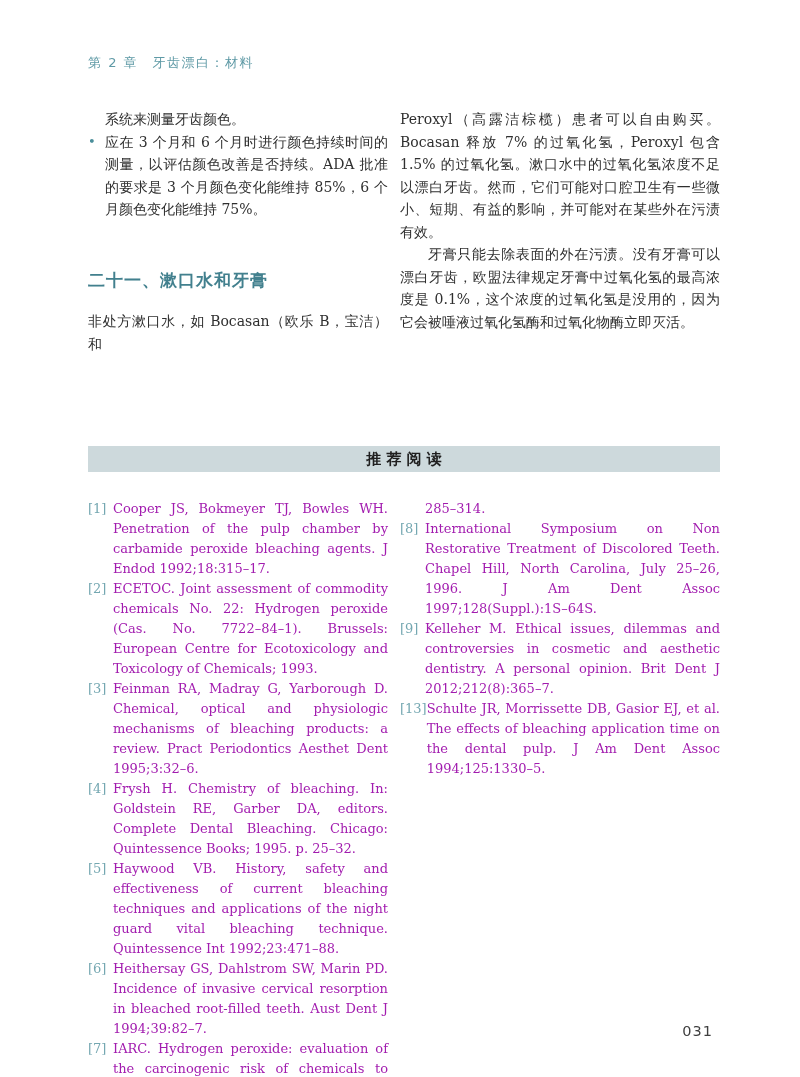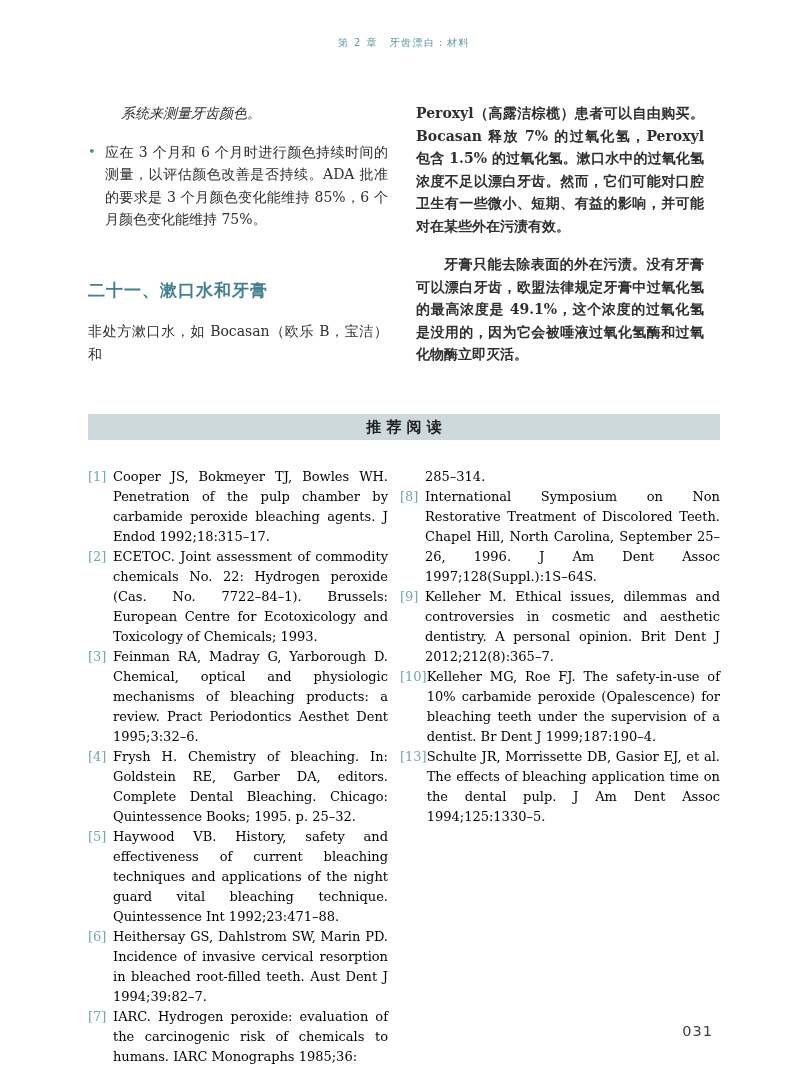--- a/index.html
+++ b/index.html
@@ -8,54 +8,54 @@
     width:800px; height:1077px;
     margin:0 auto;
     background:#ffffff;
     box-sizing:border-box;
     padding:0 80px 0 88px;
     font-family:"DejaVu Serif","Liberation Serif",serif;
     color:#2f2f2f;
     overflow:hidden;
   }
   .chapter-header {
-    padding-top:36px;
-    text-align:center;
+    padding-top:54px;
+    text-align:left;
     color:#5f9aa6;
     font-family:"DejaVu Sans","Liberation Sans",sans-serif;
-    font-size:10px;
+    font-size:13px;
     letter-spacing:1.5px;
   }
   .body-columns {
     display:flex;
     gap:12px;
     margin-top:36px;
     font-size:14px;
     line-height:22.5px;
     text-align:justify;
   }
   .col-left  { width:300px; }
   .col-right { width:320px; }
-  .hang { padding-left:17px; margin:16px;font-style:italic; }
+  .hang { padding-left:17px; margin:0; }
   .bullet-item { display:flex; margin:0; }
   .bullet { width:17px; flex-shrink:0; color:#4a8e9a; font-size:13px; }
   .bullet-text { flex:1; text-align:justify; }
   .section-heading {
     margin:48px 0 0 0;
     color:#42808e;
     font-size:17px;
     font-weight:bold;
     letter-spacing:1px;
     font-family:"DejaVu Serif","Liberation Serif",serif;
   }
   .lead-para { margin:19px 0 8px 0; }
-  .col-right p { margin:16px;font-weight:bold; }
+  .col-right p { margin:0; }
   .para-indent { text-indent:2em; }
   .section-bar {
-    margin-top:32px;
+    margin-top:83px;
     height:26px;
     line-height:26px;
     background:#cdd9dc;
     text-align:center;
     font-family:"DejaVu Sans","Liberation Sans",sans-serif;
     font-weight:bold;
     font-size:15px;
     color:#1f1f1f;
   }
   .ref-columns {
@@ -64,21 +64,21 @@
     margin-top:27px;
     font-size:13px;
     line-height:20px;
   }
   .ref-item { display:flex; margin:0; }
   .ref-num {
     min-width:25px;
     flex-shrink:0;
     color:#74a7b1;
   }
-  .ref-text { flex:1; text-align:justify; color:#000000; }
+  .ref-text { flex:1; text-align:justify; color:#a21caf; }
   .page-number {
     position:absolute;
     bottom:38px;
     right:87px;
     font-family:"DejaVu Sans","Liberation Sans",sans-serif;
     font-size:14.5px;
     color:#3f3f3f;
     letter-spacing:1px;
   }
 </style>
@@ -94,21 +94,21 @@
       <p class="hang">系统来测量牙齿颜色。</p>
       <div class="bullet-item">
         <span class="bullet">•</span>
         <span class="bullet-text">应在 3 个月和 6 个月时进行颜色持续时间的测量，以评估颜色改善是否持续。ADA 批准的要求是 3 个月颜色变化能维持 85%，6 个月颜色变化能维持 75%。</span>
       </div>
       <h2 class="section-heading">二十一、漱口水和牙膏</h2>
       <p class="lead-para">非处方漱口水，如 Bocasan（欧乐 B，宝洁）和</p>
     </div>
     <div class="col-right">
       <p>Peroxyl（高露洁棕榄）患者可以自由购买。Bocasan 释放 7% 的过氧化氢，Peroxyl 包含 1.5% 的过氧化氢。漱口水中的过氧化氢浓度不足以漂白牙齿。然而，它们可能对口腔卫生有一些微小、短期、有益的影响，并可能对在某些外在污渍有效。</p>
-      <p class="para-indent">牙膏只能去除表面的外在污渍。没有牙膏可以漂白牙齿，欧盟法律规定牙膏中过氧化氢的最高浓度是 49.1%，这个浓度的过氧化氢是没用的，因为它会被唾液过氧化氢酶和过氧化物酶立即灭活。</p>
+      <p class="para-indent">牙膏只能去除表面的外在污渍。没有牙膏可以漂白牙齿，欧盟法律规定牙膏中过氧化氢的最高浓度是 0.1%，这个浓度的过氧化氢是没用的，因为它会被唾液过氧化氢酶和过氧化物酶立即灭活。</p>
     </div>
   </div>
 
   <div class="section-bar">
     <span>推 荐 阅 读</span>
   </div>
 
   <div class="ref-columns">
     <div class="col-left">
       <div class="ref-item">
@@ -140,29 +140,25 @@
         <span class="ref-text">IARC. Hydrogen peroxide: evaluation of the carcinogenic risk of chemicals to humans. IARC Monographs 1985;36:</span>
       </div>
     </div>
     <div class="col-right">
       <div class="ref-item">
         <span class="ref-num"></span>
         <span class="ref-text">285–314.</span>
       </div>
       <div class="ref-item">
         <span class="ref-num">[8]</span>
-        <span class="ref-text">International Symposium on Non Restorative Treatment of Discolored Teeth. Chapel Hill, North Carolina, September 25–26, 1996. J Am Dent Assoc 1997;128(Suppl.):1S–64S.</span>
+        <span class="ref-text">International Symposium on Non Restorative Treatment of Discolored Teeth. Chapel Hill, North Carolina, July 25–26, 1996. J Am Dent Assoc 1997;128(Suppl.):1S–64S.</span>
       </div>
       <div class="ref-item">
         <span class="ref-num">[9]</span>
         <span class="ref-text">Kelleher M. Ethical issues, dilemmas and controversies in cosmetic and aesthetic dentistry. A personal opinion. Brit Dent J 2012;212(8):365–7.</span>
-      </div>
-      <div class="ref-item">
-        <span class="ref-num">[10]</span>
-        <span class="ref-text">Kelleher MG, Roe FJ. The safety-in-use of 10% carbamide peroxide (Opalescence) for bleaching teeth under the supervision of a dentist. Br Dent J 1999;187:190–4.</span>
       </div>
       <div class="ref-item">
         <span class="ref-num">[13]</span>
         <span class="ref-text">Schulte JR, Morrissette DB, Gasior EJ, et al. The effects of bleaching application time on the dental pulp. J Am Dent Assoc 1994;125:1330–5.</span>
       </div>
     </div>
   </div>
 
   <div class="page-number">031</div>
 

